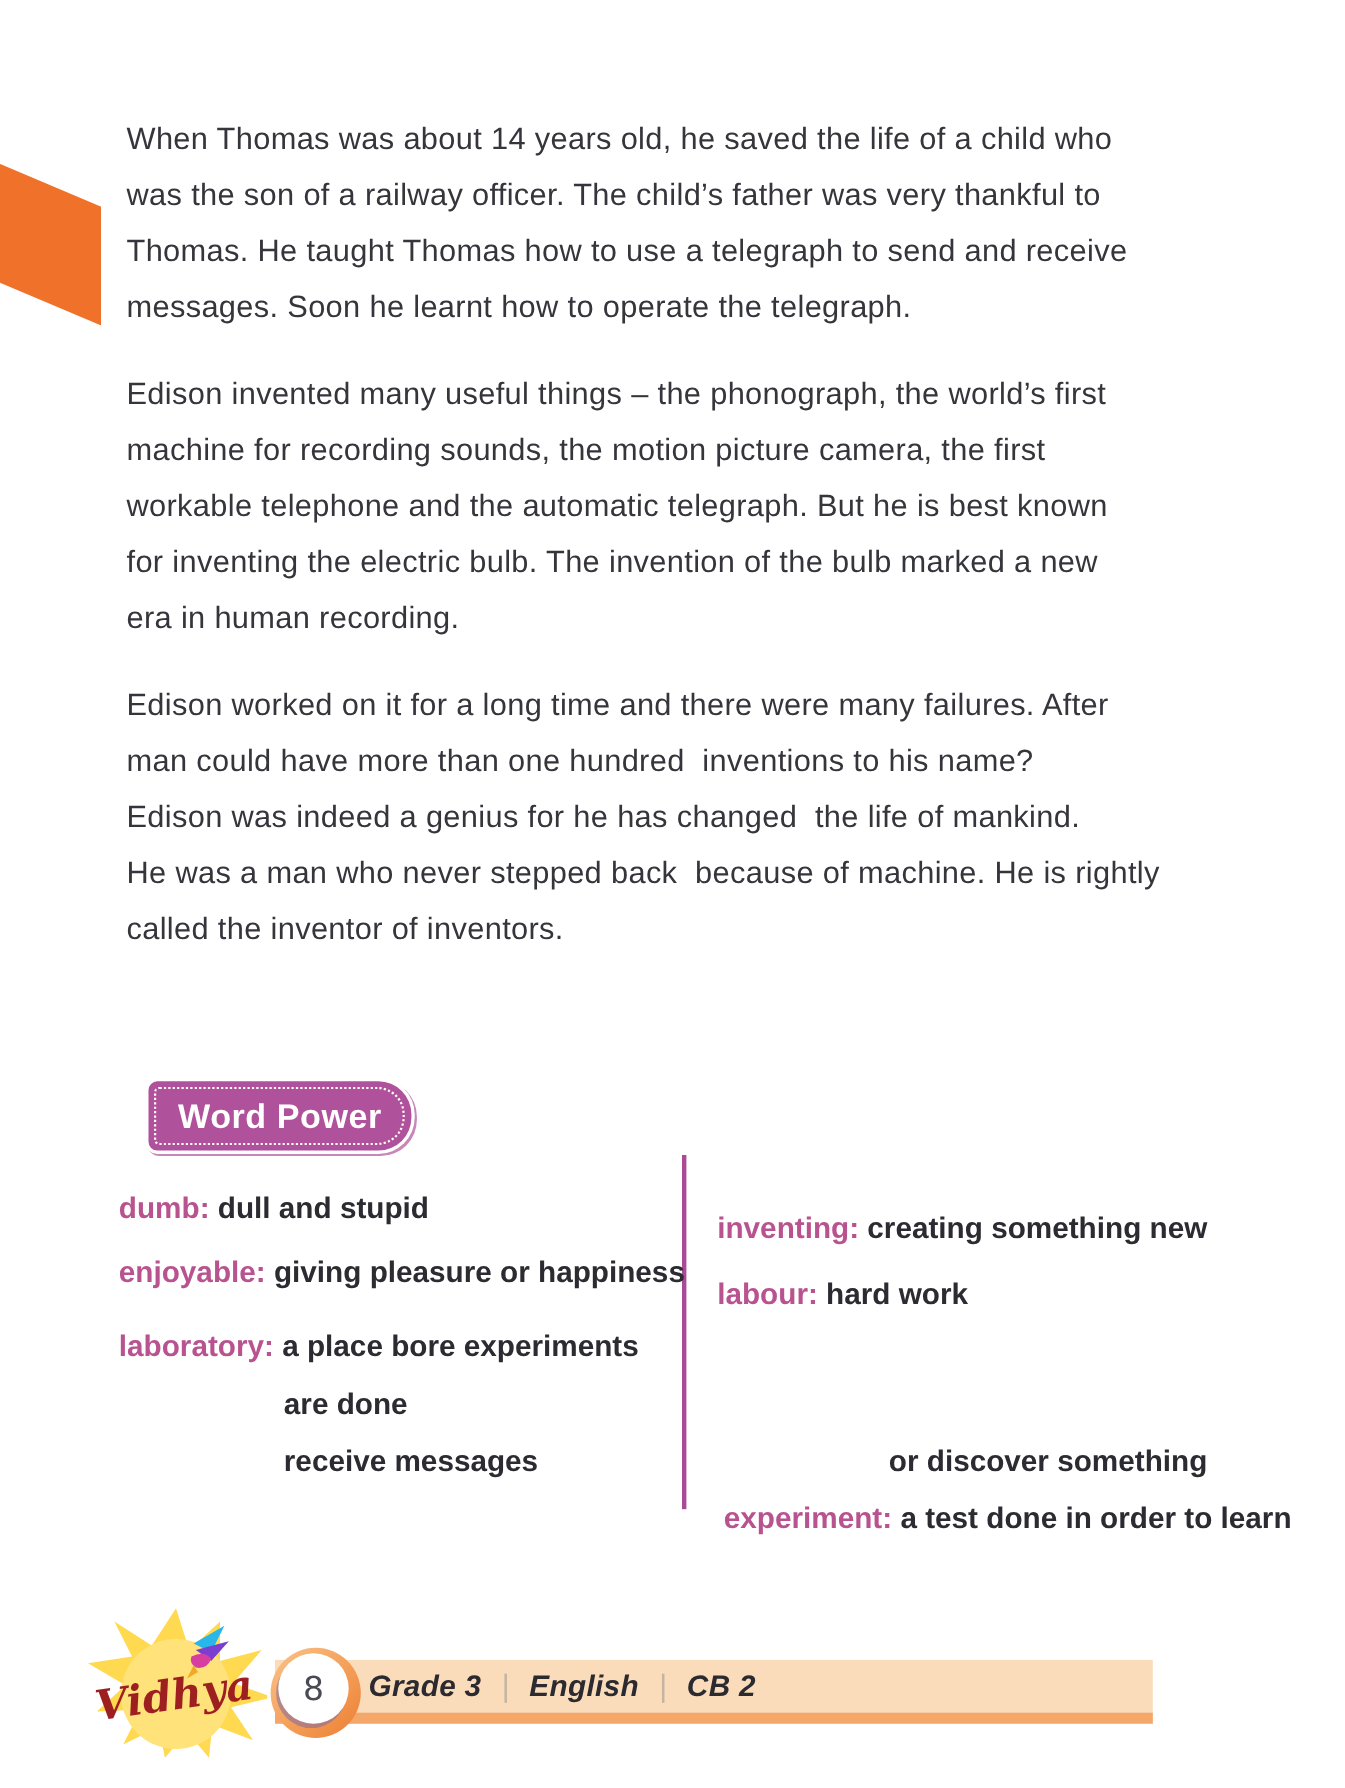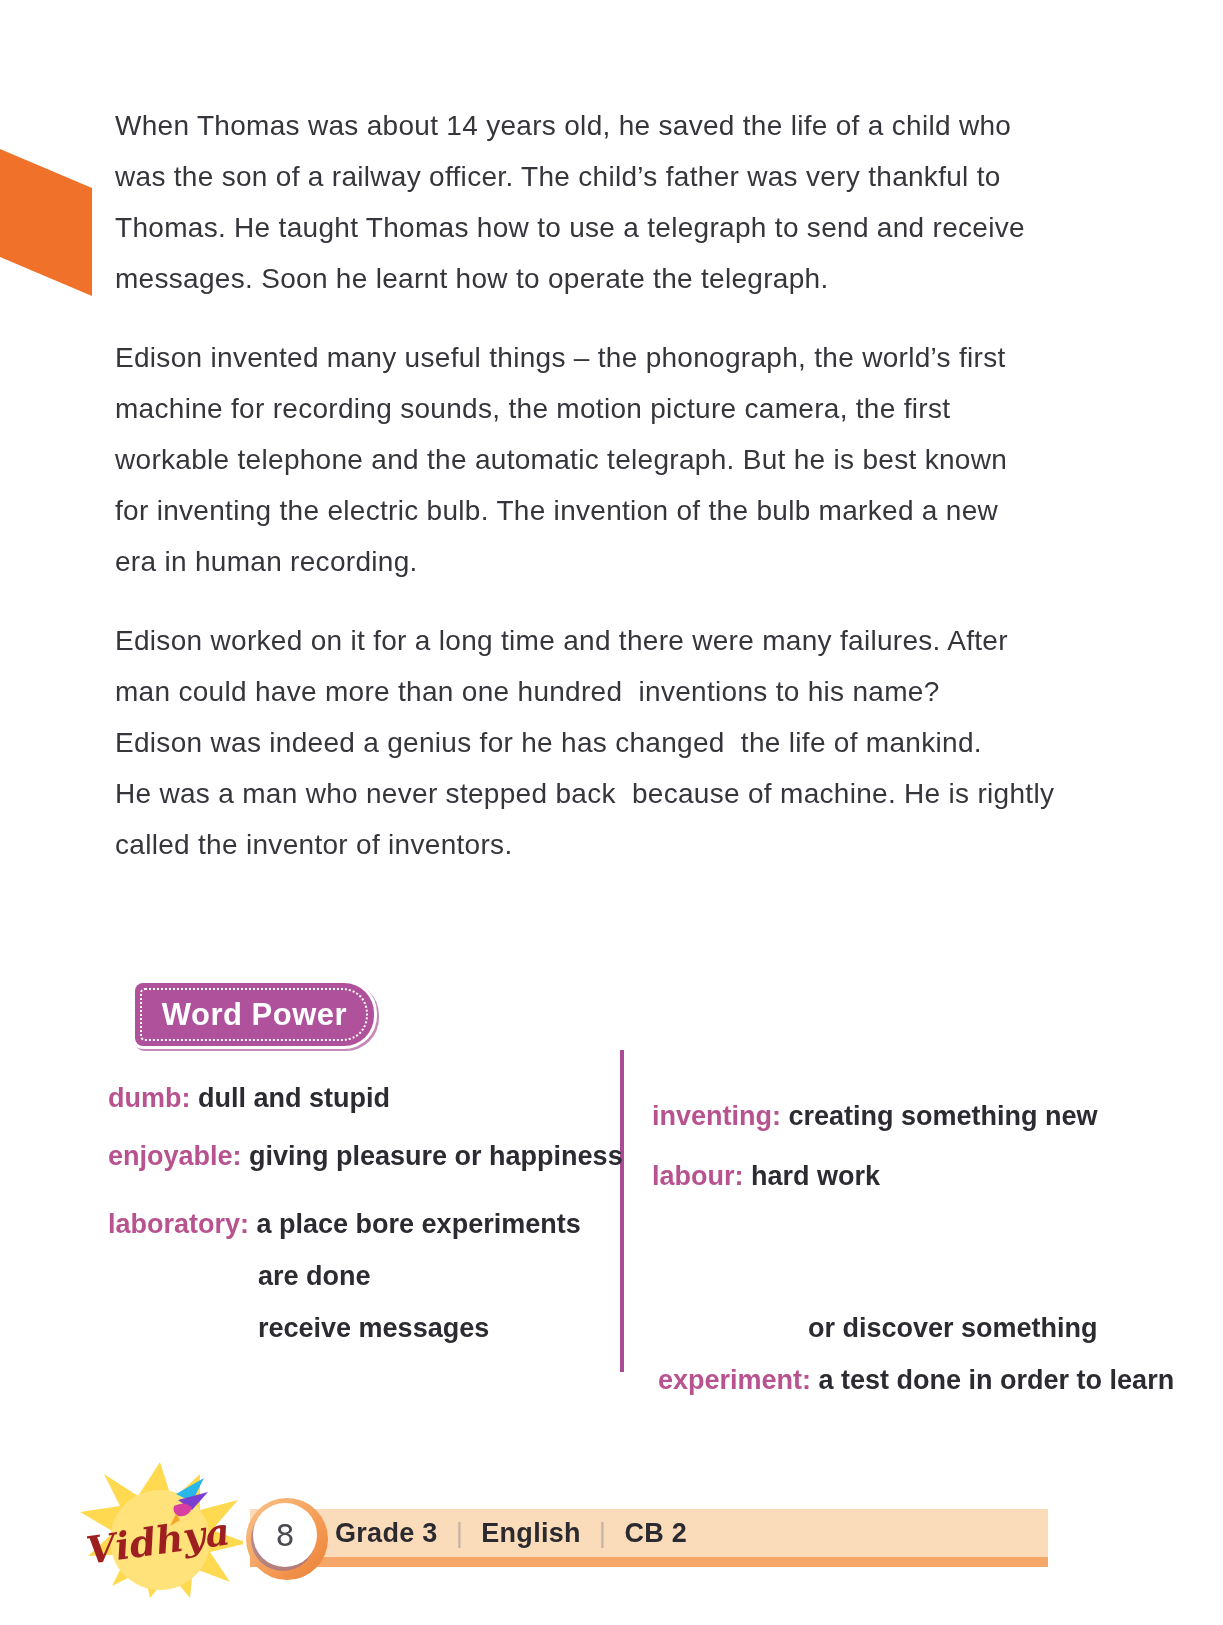--- a/index.html
+++ b/index.html
@@ -82,20 +82,21 @@
   .wp-line { line-height: 52px; white-space: pre; }
   .wp-term { color: #b8538f; }
   .wp-cont { padding-left: 150px; }
 
   
   .footer-bar {
     position: absolute;
     left: 250px; top: 1509px;
     width: 798px; height: 58px;
     background: #fbdcba;
+    font-style: italic;
   }
   .footer-bar-strip {
     position: absolute;
     left: 0; bottom: 0;
     width: 100%; height: 10px;
     background: #f5a76a;
   }
   .footer-bar-row {
     position: absolute;
     left: 85px; top: 0;

